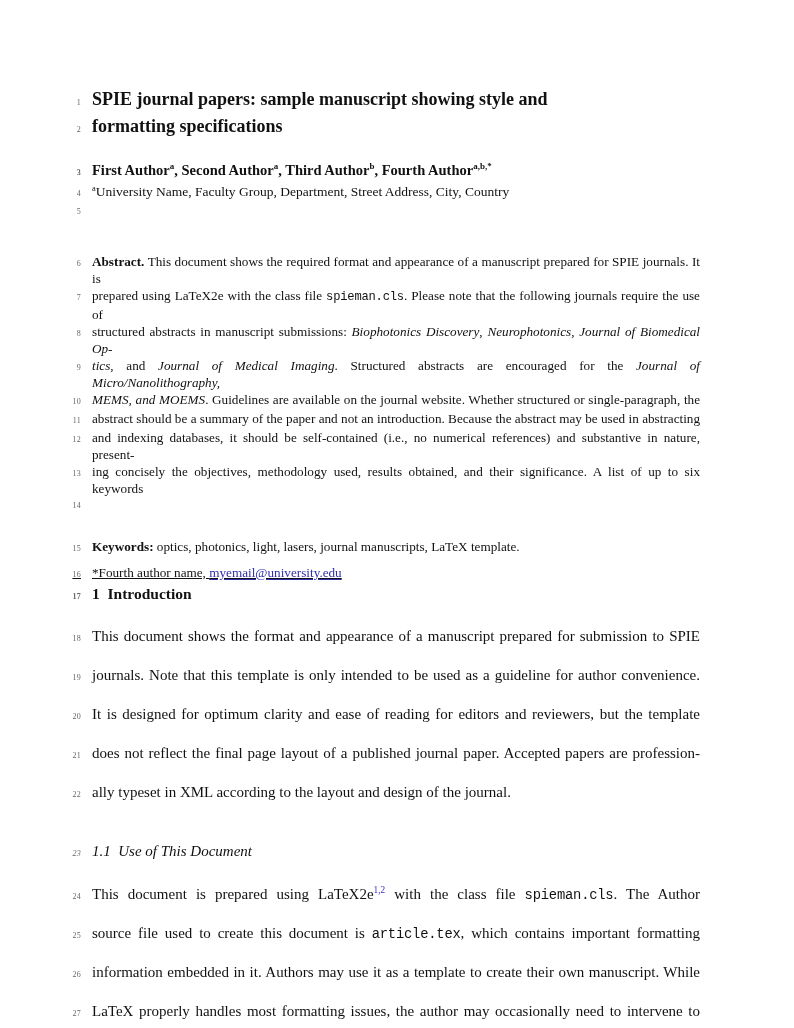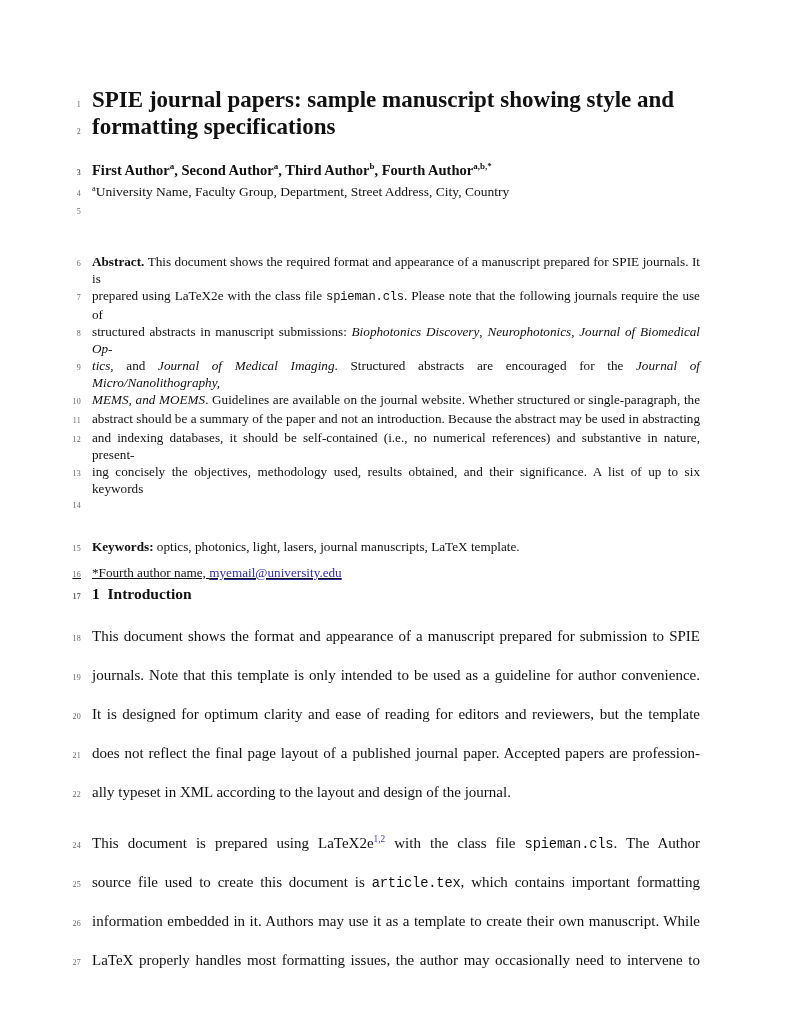--- a/index.html
+++ b/index.html
@@ -22,21 +22,21 @@
   .row{display:flex;align-items:baseline;}
   .num{
     flex:none;width:20px;margin-right:11px;
     text-align:right;
     font-size:8px;color:var(--lineno);
     font-family:"Liberation Serif", serif;
     letter-spacing:0.3px;
   }
   .content{width:608px;}
   .jt{text-align:justify;text-align-last:justify;}
-  .title{font-size:23px;font-weight:bold;line-height:27px;}
+  .title{font-size:18px;font-weight:bold;line-height:27px;}
   .authors{font-size:14.5px;font-weight:bold;line-height:20px;margin-top:20px;}
   .affil{font-size:13.5px;line-height:18px;}
   .abs{font-size:13.2px;line-height:17px;}
   .abs-first{margin-top:32px;}
   .kw{margin-top:24px;}
   .contact{margin-top:7px;text-decoration:underline;}
   .h1{font-size:15.5px;font-weight:bold;line-height:22px;white-space:pre-wrap;}
   .h2{font-size:15px;font-style:italic;line-height:21px;white-space:pre-wrap;margin-top:28px;}
   .bodyl{font-size:15px;line-height:37px;}
   .para1-first{margin-top:10px;}
@@ -158,20 +158,24 @@
   </div>
   <div class="row bodyl">
     <span class="num">21</span>
     <div class="content jt">does not reflect the final page layout of a published journal paper. Accepted papers are profession-</div>
   </div>
   <div class="row bodyl">
     <span class="num">22</span>
     <div class="content">ally typeset in XML according to the layout and design of the journal.</div>
   </div>
 
+  <div class="row h2">
+    <span class="num">23</span>
+    <div class="content">1.1  Use of This Document</div>
+  </div>
 
   <div class="row bodyl para2-first">
     <span class="num">24</span>
     <div class="content jt">
       <span>This document is prepared using LaTeX2e</span><span class="cite">1,2</span><span> with the class file </span><span class="mono">spieman.cls</span><span>. The Author</span>
     </div>
   </div>
   <div class="row bodyl">
     <span class="num">25</span>
     <div class="content jt">

